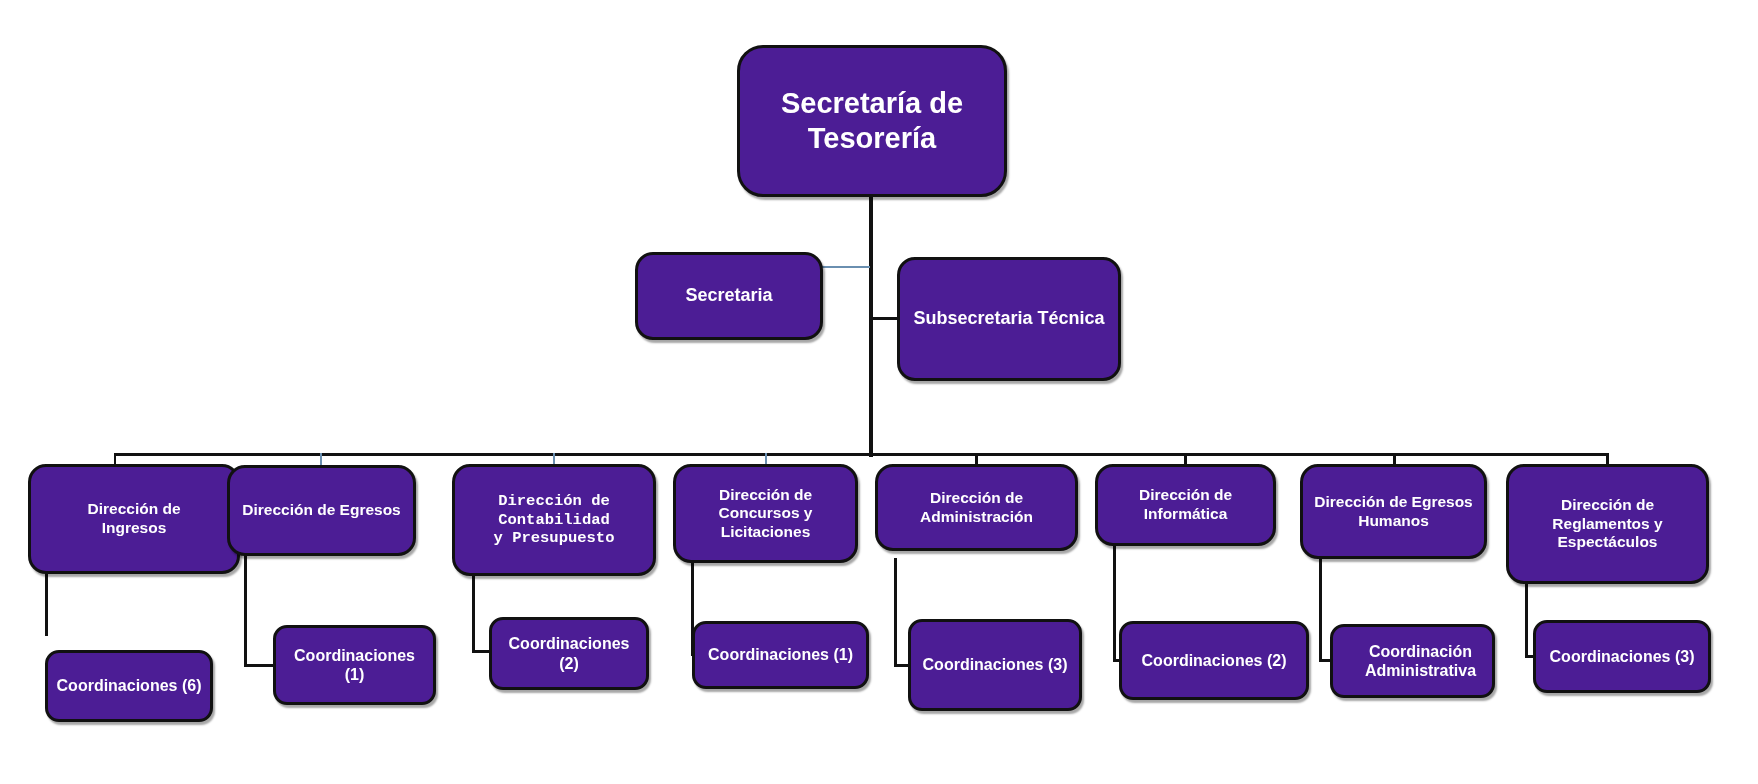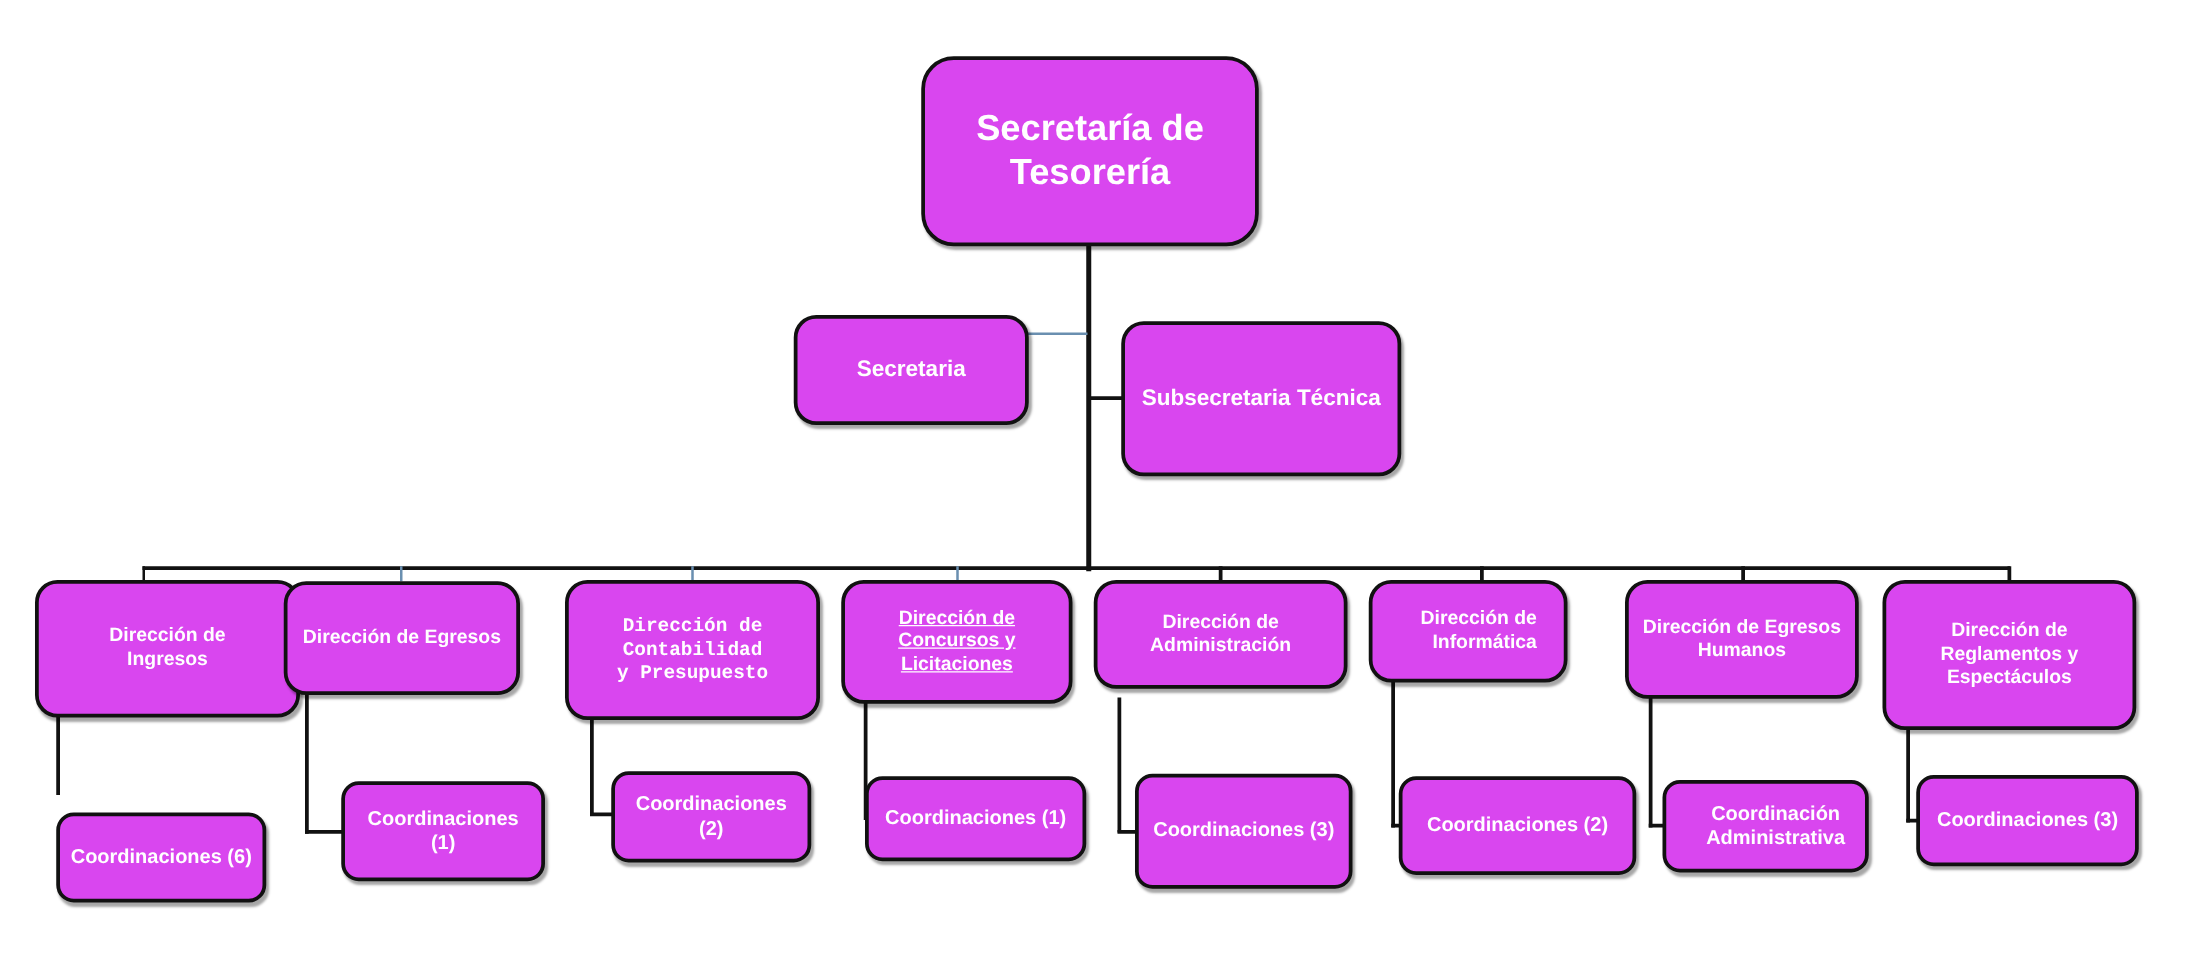--- a/index.html
+++ b/index.html
@@ -1,18 +1,18 @@
 <!DOCTYPE html>
 <html><head>
 <meta charset="utf-8">
 <style>
   html, body { margin:0; padding:0; background:#ffffff; }
   body { width:1758px; height:784px; position:relative; overflow:hidden;
          font-family:"Liberation Sans", "DejaVu Sans", sans-serif; }
-  .node { position:absolute; box-sizing:border-box; background:#d946ef;
+  .node { position:absolute; box-sizing:border-box; background:#4c1d95;
           border:3px solid #111111; border-radius:18px;
           box-shadow:2px 3px 2px rgba(0,0,0,0.35);
           display:flex; align-items:center; justify-content:center;
           text-align:center; color:#ffffff; font-weight:bold; padding:4px 8px;
           line-height:1.2; }
   .node span { display:block; }
   .top { font-size:29px; line-height:1.22; border-radius:26px; }
   .mid { font-size:18px; }
   .dir { font-size:15.5px; }
   .coord { font-size:16px; border-radius:14px; }
@@ -65,26 +65,26 @@
 <div class="node dir" style="left:28px; top:464px; width:212px; height:110px;">
   <span style="max-width:120px;">Dirección de Ingresos</span>
 </div>
 <div class="node dir" style="left:227px; top:465px; width:189px; height:91px;">
   <span>Dirección de Egresos</span>
 </div>
 <div class="node dir" style="left:452px; top:464px; width:204px; height:112px;font-family:Liberation Mono, monospace;">
   <span style="max-width:125px;">Dirección de Contabilidad y Presupuesto</span>
 </div>
 <div class="node dir" style="left:673px; top:464px; width:185px; height:99px;">
-  <span style="max-width:110px;text-decoration:underline;">Dirección de Concursos y Licitaciones</span>
+  <span style="max-width:110px;">Dirección de Concursos y Licitaciones</span>
 </div>
 <div class="node dir" style="left:875px; top:464px; width:203px; height:87px;">
   <span style="max-width:130px;">Dirección de Administración</span>
 </div>
-<div class="node dir" style="left:1095px; top:464px; width:159px; height:82px;text-align:right;">
+<div class="node dir" style="left:1095px; top:464px; width:181px; height:82px;">
   <span style="max-width:110px;">Dirección de Informática</span>
 </div>
 <div class="node dir" style="left:1300px; top:464px; width:187px; height:95px;">
   <span style="max-width:175px;">Dirección de Egresos Humanos</span>
 </div>
 <div class="node dir" style="left:1506px; top:464px; width:203px; height:120px;">
   <span style="max-width:120px;">Dirección de Reglamentos y Espectáculos</span>
 </div>
 
 <div class="node coord" style="left:45px; top:650px; width:168px; height:72px;">

